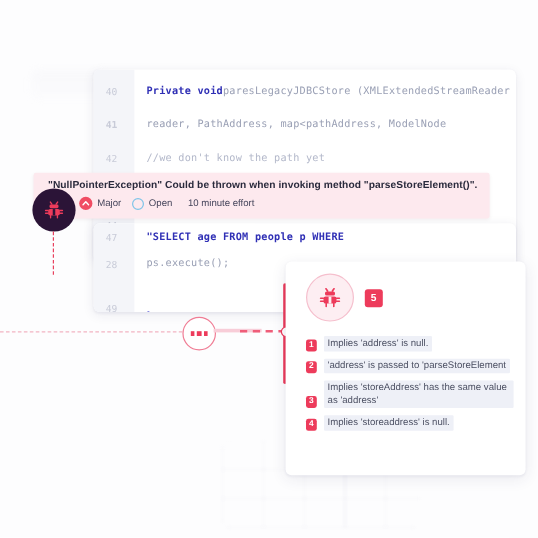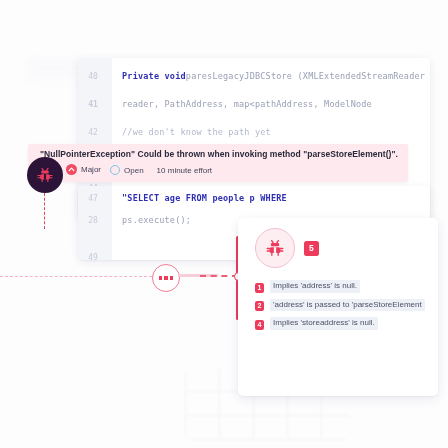--- a/index.html
+++ b/index.html
@@ -51,21 +51,21 @@
   
   .banner{
     position:absolute;left:28px;top:144px;width:380px;height:38px;
     background:#fde9ee;border-radius:2px;
     box-shadow:0 1px 3px rgba(60,20,40,.06);
   }
   .banner-title{
     position:absolute;left:12px;top:5px;
     font-size:8.5px;font-weight:bold;color:#2a2a3c;letter-spacing:.05px;white-space:nowrap;
   }
-  .banner-meta{position:absolute;left:38px;top:20px;display:flex;align-items:flex-end;gap:9px;}
+  .banner-meta{position:absolute;left:38px;top:20px;display:flex;align-items:center;gap:9px;}
   .meta-item{display:flex;align-items:center;gap:4px;font-size:8px;color:#44445a;}
   .sev-dot{width:11px;height:11px;border-radius:50%;background:#f04c63;
     display:flex;align-items:center;justify-content:center;}
   .sev-dot svg{display:block;}
   .status-ring{width:10px;height:10px;border-radius:50%;border:1.3px solid #7ec4e8;box-sizing:border-box;}
   .effort{font-size:8px;color:#44445a;margin-left:4px;}
 
   
   .pin{position:absolute;left:27px;top:157px;width:36px;height:36px;}
   .pin-circle{width:36px;height:36px;border-radius:50%;background:#2b1437;
@@ -204,19 +204,23 @@
     <div class="flow-list" id="flow-list">
         <div class="flow-item">
           <span class="num-badge">1</span>
           <span class="flow-text">Implies 'address' is null.</span>
         </div>
         <div class="flow-item">
           <span class="num-badge">2</span>
           <span class="flow-text">'address' is passed to 'parseStoreElement</span>
         </div>
         <div class="flow-item">
+          <span class="num-badge">3</span>
+          <span class="flow-text">Implies 'storeAddress' has the same value as 'address'</span>
+        </div>
+        <div class="flow-item">
           <span class="num-badge">4</span>
           <span class="flow-text">Implies 'storeaddress' is null.</span>
         </div>
       </div>
   </div>
 
 </div>
 
 </body></html>

